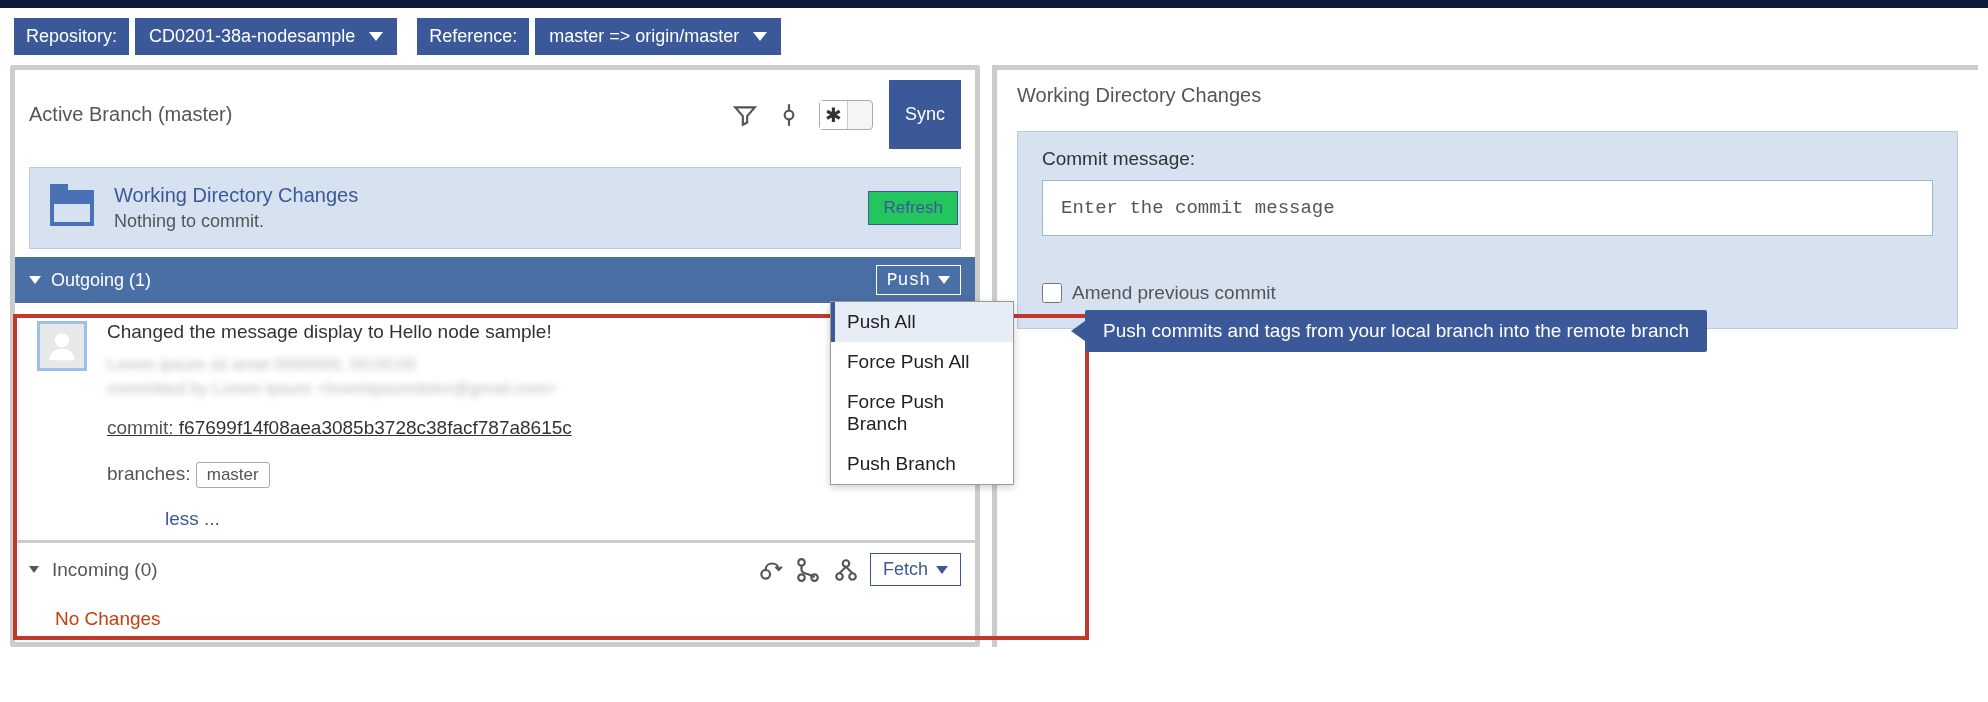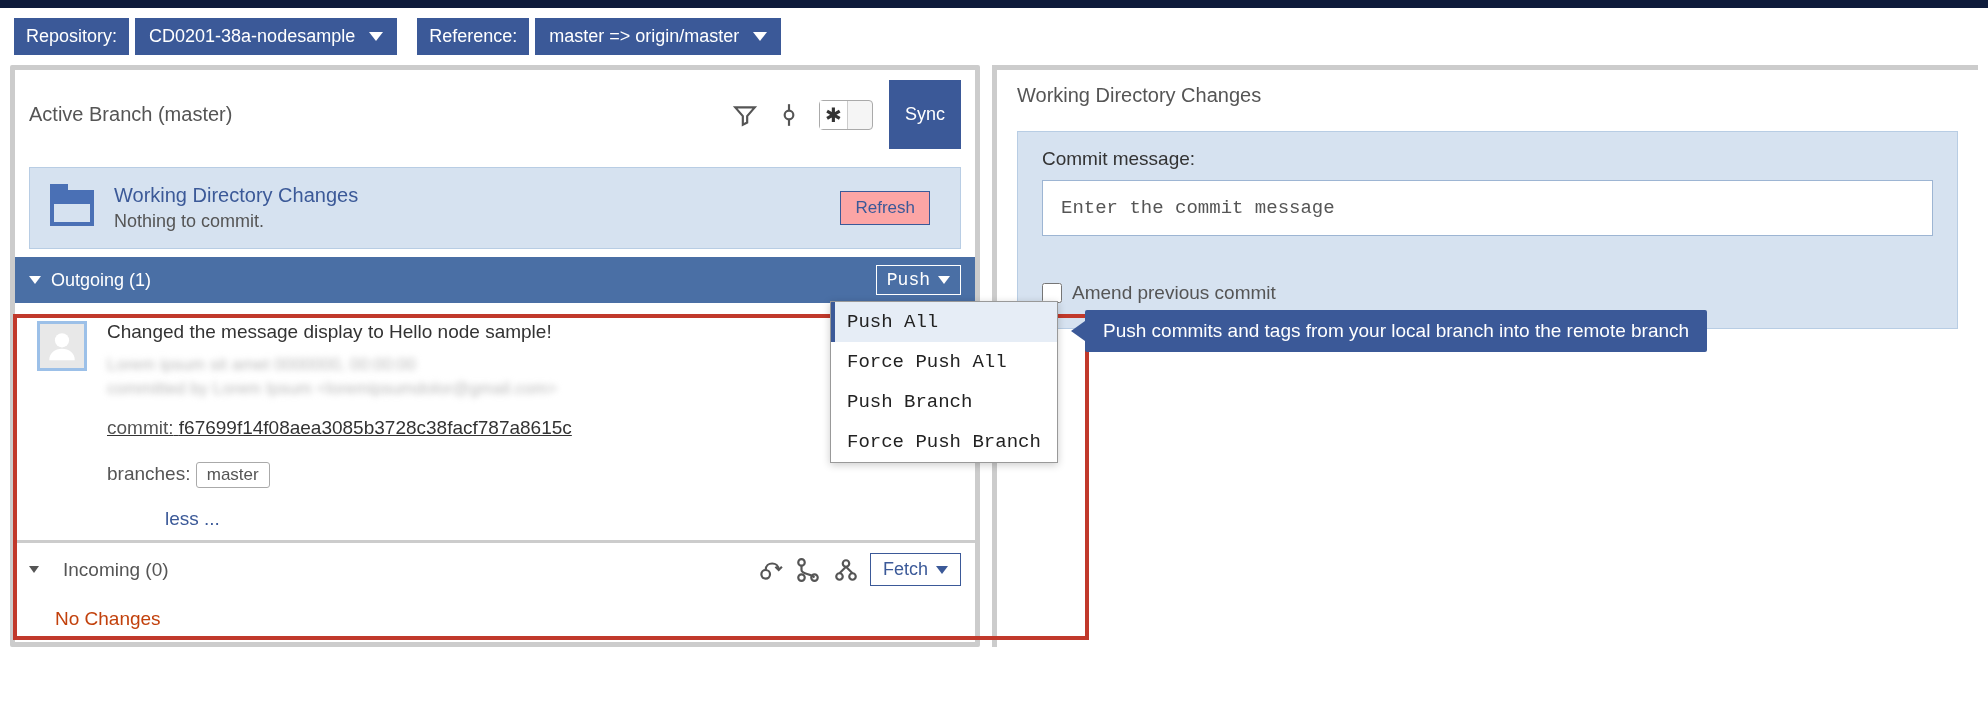--- a/index.html
+++ b/index.html
@@ -20,42 +20,42 @@
 .icon-btn { width: 28px; height: 28px; display: flex; align-items: center; justify-content: center; color: #555; cursor: pointer; }
 .toggle-pill { width: 54px; height: 30px; border: 1px solid #aaa; border-radius: 4px; display: flex; align-items: center; background: #f5f5f5; }
 .toggle-ast { width: 28px; height: 100%; display: flex; align-items: center; justify-content: center; font-size: 20px; color: #333; background: #fff; border-right: 1px solid #ccc; }
 .sync-btn { background: #3b5998; color: #fff; border: none; padding: 24px 16px; font-size: 18px; cursor: pointer; }
 .wd-card { margin: 8px 14px; background: #d6e2f0; border: 1px solid #b8cde4; padding: 16px 20px; display: flex; align-items: center; gap: 20px; position: relative; }
 .folder-icon { width: 44px; height: 36px; background: #4a70b5; position: relative; }
 .folder-icon::before { content: ""; position: absolute; top: -6px; left: 0; width: 18px; height: 6px; background: #4a70b5; }
 .folder-icon::after { content: ""; position: absolute; top: 14px; left: 4px; width: 36px; height: 18px; background: #d6e2f0; }
 .wd-text .wd-title { color: #3b5998; font-size: 20px; }
 .wd-text .wd-sub { color: #555; font-size: 18px; margin-top: 4px; }
-.refresh-btn { border: 1px solid #3b5998; color: #3b5998; background: #fca5a5; padding: 6px 14px; font-size: 17px; cursor: pointer; position: absolute; right: 30px; top: 50%; transform: translateY(-50%); }
+.refresh-btn { border: 1px solid #3b5998; color: #3b5998; background: #22c55e; padding: 6px 14px; font-size: 17px; cursor: pointer; position: absolute; right: 2px; top: 50%; transform: translateY(-50%); }
 .section-bar { background: #4a6fa5; color: #fff; display: flex; align-items: center; justify-content: space-between; padding: 8px 14px; font-size: 18px; }
 .section-bar .left { display: flex; align-items: center; gap: 10px; }
 .tri-down-w { width: 0; height: 0; border-left: 6px solid transparent; border-right: 6px solid transparent; border-top: 8px solid #fff; }
 .push-btn { border: 1px solid #fff; padding: 4px 10px; color: #fff; cursor: pointer; display: flex; align-items: center; gap: 8px; font-size: 18px; font-family: Liberation Mono, monospace; }
 .commit-block { padding: 18px 22px; display: flex; gap: 20px; }
 .avatar { width: 50px; height: 50px; border: 3px solid #9cc0e8; background: #e8e8e8; display: flex; align-items: center; justify-content: center; }
 .avatar svg { width: 34px; height: 34px; }
 .commit-meta { flex: 1; font-size: 19px; color: #333; }
 .commit-meta .msg { margin-bottom: 12px; }
 .commit-meta .blurred { color: #bbb; filter: blur(3px); margin-bottom: 4px; font-size: 17px; }
 .commit-meta .hash { margin-top: 18px; margin-bottom: 23px; text-decoration: underline; }
 .commit-meta .blabel { color: #555; }
 .branch-chip { display: inline-block; border: 1px solid #aaa; border-radius: 3px; padding: 2px 10px; color: #555; font-size: 17px; }
 .less-link { color: #3b5998; font-size: 19px; padding: 2px 0 10px 150px; display: block; }
 .incoming-bar { border-top: 3px solid #ccc; display: flex; align-items: center; justify-content: space-between; padding: 10px 14px; }
-.incoming-bar .left { display: flex; align-items: center; gap: 24px; color: #555; font-size: 19px; }
+.incoming-bar .left { display: flex; align-items: center; gap: 13px; color: #555; font-size: 19px; }
 .incoming-right { display: flex; align-items: center; gap: 10px; }
 .fetch-btn { border: 1px solid #3b5998; color: #3b5998; padding: 5px 12px; font-size: 18px; display: flex; align-items: center; gap: 8px; cursor: pointer; }
 .nochanges { padding: 12px 40px; color: #c2410c; font-size: 19px; }
 .highlight-box { position: absolute; border: 4px solid #c1392b; left: -2px; top: 244px; width: 1076px; height: 326px; pointer-events: none; }
-.dropdown { position: absolute; left: 830px; top: 301px; width: 228px; background: #fff; border: 1px solid #999; box-shadow: 0 2px 8px rgba(0,0,0,.2); z-index: 10; font-family: Liberation Mono, monospace; }
+.dropdown { position: absolute; left: 830px; top: 301px; width: 184px; background: #fff; border: 1px solid #999; box-shadow: 0 2px 8px rgba(0,0,0,.2); z-index: 10; }
 .dropdown-item { padding: 9px 16px; font-size: 19px; color: #222; cursor: pointer; }
 .dropdown-item.active { background: #e6edf6; border-left: 4px solid #3b5998; padding-left: 12px; }
 .tooltip { position: absolute; left: 1085px; top: 310px; background: #3b5998; color: #fff; padding: 10px 18px; font-size: 19px; border-radius: 2px; }
 .tooltip::before { content: ""; position: absolute; left: -14px; top: 50%; transform: translateY(-50%); border-top: 10px solid transparent; border-bottom: 10px solid transparent; border-right: 14px solid #3b5998; }
 .right-header { padding: 14px 20px; font-size: 20px; color: #555; }
 .commit-form { margin: 10px 20px; background: #d6e2f0; border: 1px solid #b8cde4; padding: 16px 24px 24px 24px; }
 .commit-form-label { font-size: 19px; color: #333; margin-bottom: 10px; }
 .commit-input { width: 100%; border: 1px solid #9db5d3; padding: 16px 18px; font-family: "Courier New", monospace; font-size: 19px; color: #333; background: #fff; }
 .commit-input::placeholder { color: #555; }
 .amend-row { margin-top: 46px; display: flex; align-items: center; gap: 10px; color: #555; font-size: 19px; }
@@ -203,17 +203,17 @@
         <span>Amend previous commit</span>
       </label>
     </div>
   </div>
 
 </div>
 
 <div class="dropdown">
   <div class="dropdown-item active">Push All</div>
   <div class="dropdown-item">Force Push All</div>
+  <div class="dropdown-item">Force Push Branch</div>
   <div class="dropdown-item">Push Branch</div>
-  <div class="dropdown-item">Force Push Branch</div>
 </div>
 
 <div class="tooltip">Push commits and tags from your local branch into the remote branch</div>
 
 </body></html>

